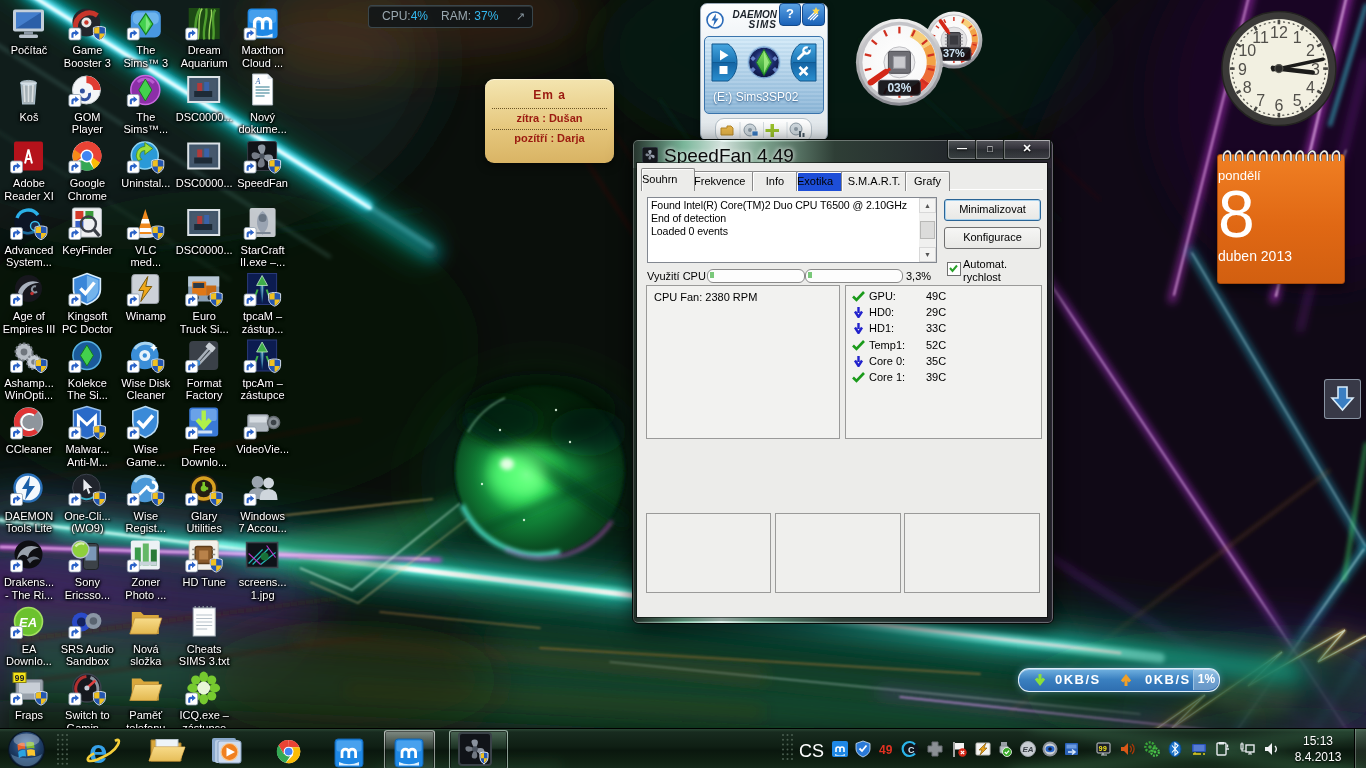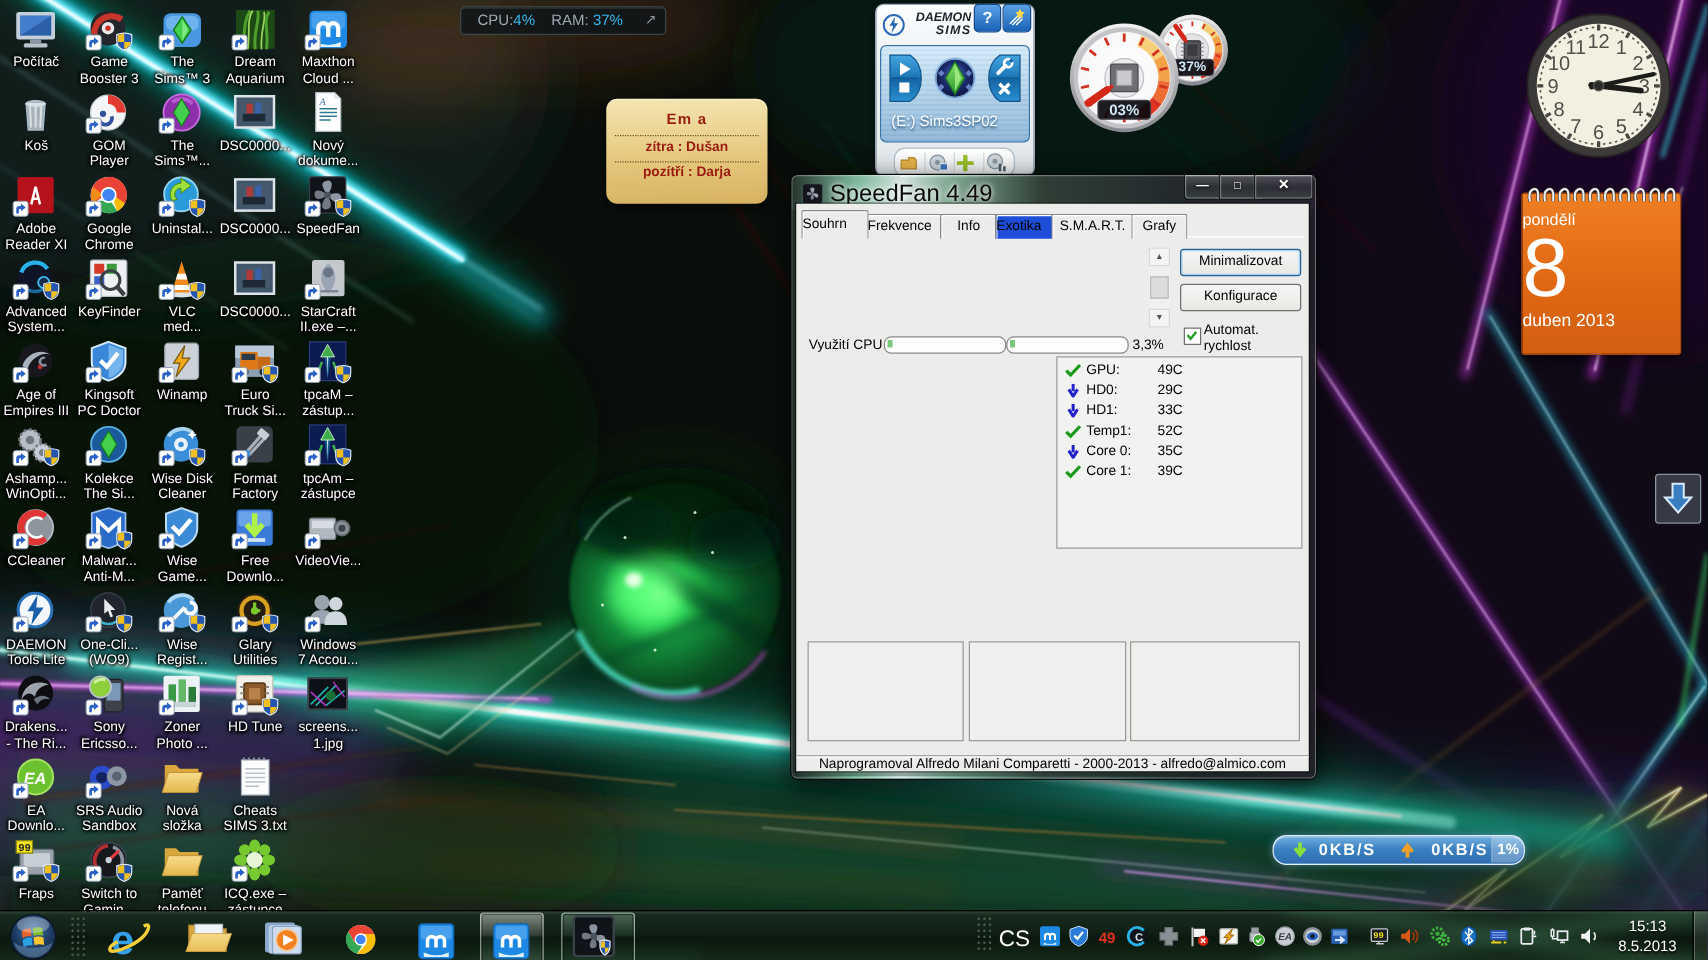--- a/index.html
+++ b/index.html
@@ -857,39 +857,43 @@
     <div class="abs" style="left:342px;width:28px;height:19px;background:linear-gradient(180deg,rgba(255,255,255,.22),rgba(255,255,255,.07) 45%,rgba(60,70,65,.3) 50%,rgba(130,145,138,.25));border:1px solid rgba(12,18,14,.9);border-top:none;box-shadow:inset 0 0 0 1px rgba(255,255,255,.35);color:#fff;text-align:center;font-size:10px;line-height:17px;text-shadow:0 1px 2px #000"><span style="font-size:9px">□</span></div>
     <div class="abs" style="left:370px;width:46px;border-radius:0 0 4px 0;height:19px;background:linear-gradient(180deg,rgba(255,255,255,.22),rgba(255,255,255,.07) 45%,rgba(60,70,65,.3) 50%,rgba(130,145,138,.25));border:1px solid rgba(12,18,14,.9);border-top:none;box-shadow:inset 0 0 0 1px rgba(255,255,255,.35);color:#fff;text-align:center;font-size:10px;line-height:17px;text-shadow:0 1px 2px #000"><span style="font-weight:bold;font-size:11px">✕</span></div>
     <div class="abs" style="left:4px;top:23px;width:410px;height:454px;background:#ececea;box-shadow:0 0 0 1px rgba(0,0,0,.5);font-size:11px;color:#000">
       <div class="abs" style="left:4px;top:26px;width:402px;height:1px;background:#fff"></div>
       <div class="abs" style="left:4px;top:5px;width:52px;height:22px;background:#ececea;border:1px solid #888;border-bottom:none;border-radius:2px 2px 0 0;box-shadow:inset 1px 1px 0 #fff;z-index:3;line-height:21px;text-align:left">Souhrn</div>
       <div class="abs" style="left:56px;top:8px;width:59px;height:19px;background:#ececea;border:1px solid #888;border-bottom:none;border-radius:2px 2px 0 0;box-shadow:inset 1px 1px 0 #fff;line-height:18px;">Frekvence</div>
       <div class="abs" style="left:115px;top:8px;width:44px;height:19px;background:#ececea;border:1px solid #888;border-bottom:none;border-radius:2px 2px 0 0;box-shadow:inset 1px 1px 0 #fff;line-height:18px;text-align:center">Info</div>
       <div class="abs" style="left:159px;top:8px;width:45px;height:19px;background:#1d4ed8;border:1px solid #888;border-bottom:none;border-radius:2px 2px 0 0;box-shadow:inset 1px 1px 0 #fff;line-height:18px;text-align:left">Exotika</div>
       <div class="abs" style="left:204px;top:8px;width:64px;height:19px;background:#ececea;border:1px solid #888;border-bottom:none;border-radius:2px 2px 0 0;box-shadow:inset 1px 1px 0 #fff;line-height:18px;text-align:center">S.M.A.R.T.</div>
       <div class="abs" style="left:268px;top:8px;width:43px;height:19px;background:#ececea;border:1px solid #888;border-bottom:none;border-radius:2px 2px 0 0;box-shadow:inset 1px 1px 0 #fff;line-height:18px;text-align:center">Grafy</div>
+      <div class="abs" style="left:10px;top:34px;width:290px;height:66px;background:#fff;border:1px solid #828790;line-height:13.2px;padding:1px 0 0 3px;box-sizing:border-box;font-size:10.6px;letter-spacing:-0.1px">Found Intel(R) Core(TM)2 Duo CPU T6500 @ 2.10GHz<br>End of detection<br>Loaded 0 events</div>
       <div class="abs" style="left:282px;top:35px;width:17px;height:64px;background:#f0f0ef">
 <div class="abs" style="left:0;top:0;width:17px;height:15px;background:#f4f4f3;border:1px solid #d8d8d8;box-sizing:border-box;text-align:center;font-size:7px;line-height:13px;color:#555">▲</div>
 <div class="abs" style="left:0;bottom:0;width:17px;height:15px;background:#f4f4f3;border:1px solid #d8d8d8;box-sizing:border-box;text-align:center;font-size:7px;line-height:13px;color:#555">▼</div>
 <div class="abs" style="left:1px;top:23px;width:15px;height:18px;background:#dcdcdb;border:1px solid #b8b8b6;box-sizing:border-box"></div>
       </div>
       <div class="abs" style="left:307px;top:36px;width:95px;height:20px;background:linear-gradient(180deg,#f6f6f5,#e8e8e5);text-align:center;line-height:19px;border:1px solid #2a6496;box-shadow:inset 0 0 0 1px #a8d2ee;border-radius:3px">Minimalizovat</div>
       <div class="abs" style="left:307px;top:64px;width:95px;height:20px;background:linear-gradient(180deg,#f6f6f5,#e8e8e5);text-align:center;line-height:19px;border:1px solid #707070;border-radius:3px">Konfigurace</div>
       <div class="abs" style="left:10px;top:107px">Využití CPU</div>
       <div class="abs" style="left:70px;top:106px;width:96px;height:12px;background:#fdfdfd;border:1px solid #8a8a8a;border-radius:6px">
         <div class="abs" style="left:2px;top:2px;width:4px;height:6px;background:#7ac87a"></div>
       </div>
       <div class="abs" style="left:168px;top:106px;width:96px;height:12px;background:#fdfdfd;border:1px solid #8a8a8a;border-radius:6px">
         <div class="abs" style="left:2px;top:2px;width:4px;height:6px;background:#7ac87a"></div>
       </div>
       <div class="abs" style="left:269px;top:107px">3,3%</div>
       <div class="abs" style="left:310px;top:99px;width:12px;height:12px;background:#fff;border:1px solid #707070"><svg width="11" height="11" viewBox="0 0 11 11">
           <path d="M2,5 L4.5,8 L9,2.5" fill="none" stroke="#2aa02a" stroke-width="2"></path>
         </svg></div>
       <div class="abs" style="left:326px;top:95px;line-height:12.5px">Automat.<br>rychlost</div>
+      <div class="abs" style="left:9px;top:122px;width:192px;height:152px;border:1px solid #9a9a99;background:#f2f2f0">
+        <div style="padding:5px 0 0 7px">CPU Fan: 2380 RPM</div>
+      </div>
       <div class="abs" style="left:208px;top:122px;width:195px;height:152px;border:1px solid #9a9a99;background:#f2f2f0">
         <div class="abs" style="left:6px;top:5px"><svg width="13" height="11" viewBox="0 0 13 11">
             <path d="M1,5.5 L4.5,9 L12,1" fill="none" stroke="#1a9a1a" stroke-width="2.6"></path>
           </svg></div>
         <div class="abs" style="left:23px;top:4px">GPU:</div>
         <div class="abs" style="left:80px;top:4px">49C</div>
         <div class="abs" style="left:6px;top:21.2px"><svg width="13" height="11" viewBox="0 0 13 11">
             <path d="M6.5,0 L6.5,6 M3,4.5 L6.5,10 L10,4.5" fill="none" stroke="#2222cc" stroke-width="2.4"></path>
           </svg></div>
         <div class="abs" style="left:23px;top:20.2px">HD0:</div>
@@ -911,21 +915,20 @@
         <div class="abs" style="left:80px;top:68.8px">35C</div>
         <div class="abs" style="left:6px;top:86px"><svg width="13" height="11" viewBox="0 0 13 11">
             <path d="M1,5.5 L4.5,9 L12,1" fill="none" stroke="#1a9a1a" stroke-width="2.6"></path>
           </svg></div>
         <div class="abs" style="left:23px;top:85px">Core 1:</div>
         <div class="abs" style="left:80px;top:85px">39C</div>
       </div>
       <div class="abs" style="left:9px;top:350px;width:125px;height:80px;border:1px solid #9a9a99;background:#efefed;box-sizing:border-box"></div>
       <div class="abs" style="left:138px;top:350px;width:126px;height:80px;border:1px solid #9a9a99;background:#efefed;box-sizing:border-box"></div>
       <div class="abs" style="left:267px;top:350px;width:136px;height:80px;border:1px solid #9a9a99;background:#efefed;box-sizing:border-box"></div>
-      <div class="abs" style="left:0;top:441px;width:410px;height:13px;border-top:1px solid #a8a8a6;box-shadow:inset 0 1px 0 #fff;text-align:center;line-height:13px">Naprogramoval Alfredo Milani Comparetti - 2000-2013 - alfredo@almico.com</div>
     </div>
   </div>
 <div class="abs" style="left:0;top:728px;width:1366px;height:40px;background:linear-gradient(180deg,#2a4634 0,#182b1f 3px,#0f1f14 45%,#0a170e 55%,#102213 85%,#15291a 100%);border-top:1px solid #000;box-sizing:border-box">
     <svg class="abs" style="left:0;top:0" width="1366" height="40" viewBox="0 0 1366 40">
       <defs>
         <filter id="tb8" x="-30%" y="-150%" width="160%" height="400%">
           <feGaussianBlur stdDeviation="7"></feGaussianBlur>
         </filter>
       </defs>
 <g filter="url(#tb8)">
@@ -1137,14 +1140,14 @@
         <path d="M2,3 v5 h2 v-5 Z M3,1.5 v1.5 M3,8 v2 h4" stroke="#e8ecf0" stroke-width="1.2" fill="none"></path>
         <rect x="7" y="4" width="8" height="7" fill="none" stroke="#e8ecf0" stroke-width="1.4"></rect>
         <path d="M9,13 h4 M11,11 v2" stroke="#e8ecf0" stroke-width="1.2"></path>
       </g>
       <g transform="translate(1264,12)">
         <path d="M1,6 h3 l4,-4 v12 l-4,-4 h-3 Z" fill="#f0f2f4"></path>
         <path d="M11,5 a4.5,4.5 0 0 1 0,6" stroke="#f0f2f4" stroke-width="1.4" fill="none"></path>
       </g>
     </svg>
     <div class="abs" style="left:1290px;top:5px;width:56px;text-align:center;color:#fff;font-size:12px;text-shadow:0 1px 2px #000">15:13</div>
-    <div class="abs" style="left:1288px;top:21px;width:60px;text-align:center;color:#fff;font-size:12px;text-shadow:0 1px 2px #000">8.5.2013</div>
+    <div class="abs" style="left:1288px;top:21px;width:60px;text-align:center;color:#fff;font-size:12px;text-shadow:0 1px 2px #000">8.4.2013</div>
     <div class="abs" style="left:1354px;top:0;width:12px;height:40px;background:linear-gradient(180deg,rgba(255,255,255,.14),rgba(255,255,255,.04));border-left:1px solid #000;box-shadow:inset 1px 0 0 rgba(255,255,255,.25)"></div>
   </div>
 </body></html>

